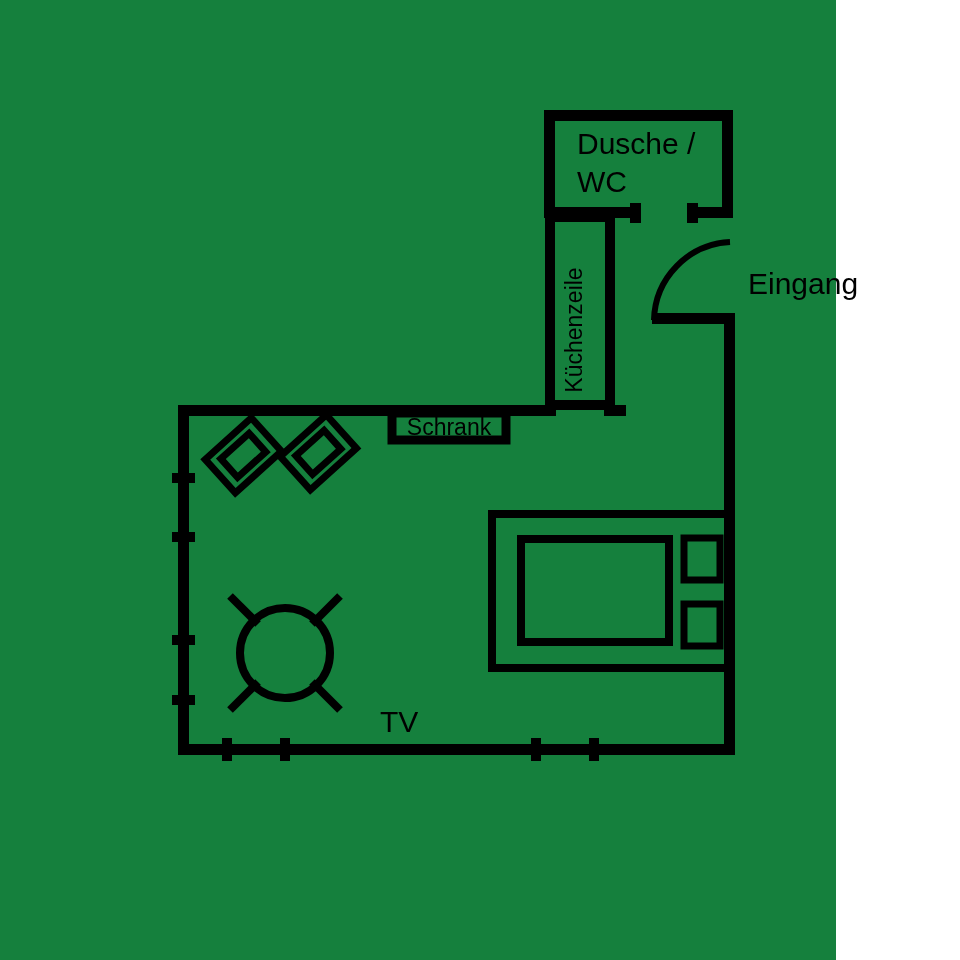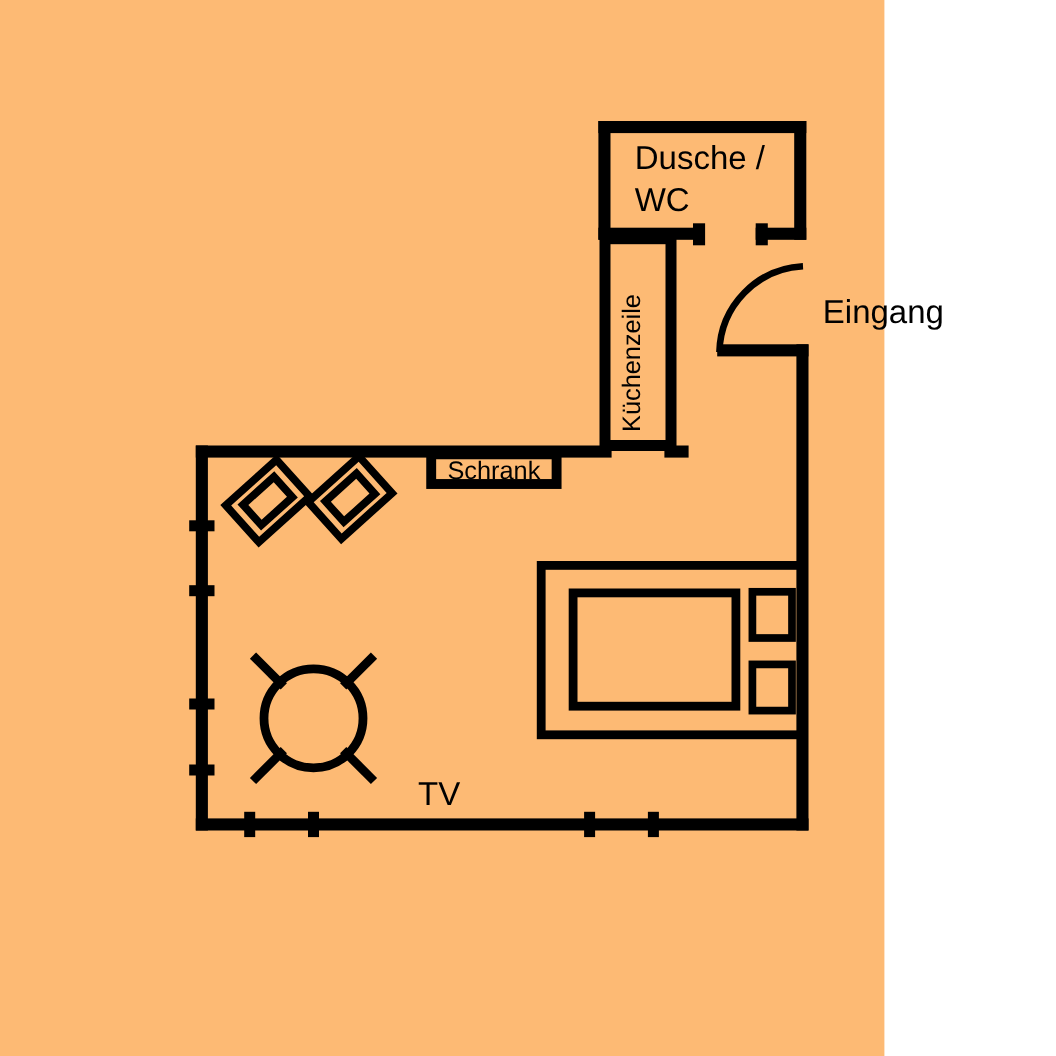--- a/index.html
+++ b/index.html
@@ -12,21 +12,22 @@
     width: 960px;
     height: 960px;
     font-family: "Liberation Sans", sans-serif;
     color: #000000;
     overflow: hidden;
   }
   #page {
     position: relative;
     width: 804px;
     height: 960px;
-    background: #fdba74;
+    background: #15803d;
+    padding-left: 32px;
   }
   #plan-svg {
     position: absolute;
     left: 0;
     top: 0;
     width: 960px;
     height: 960px;
     display: block;
   }
   .wall {

